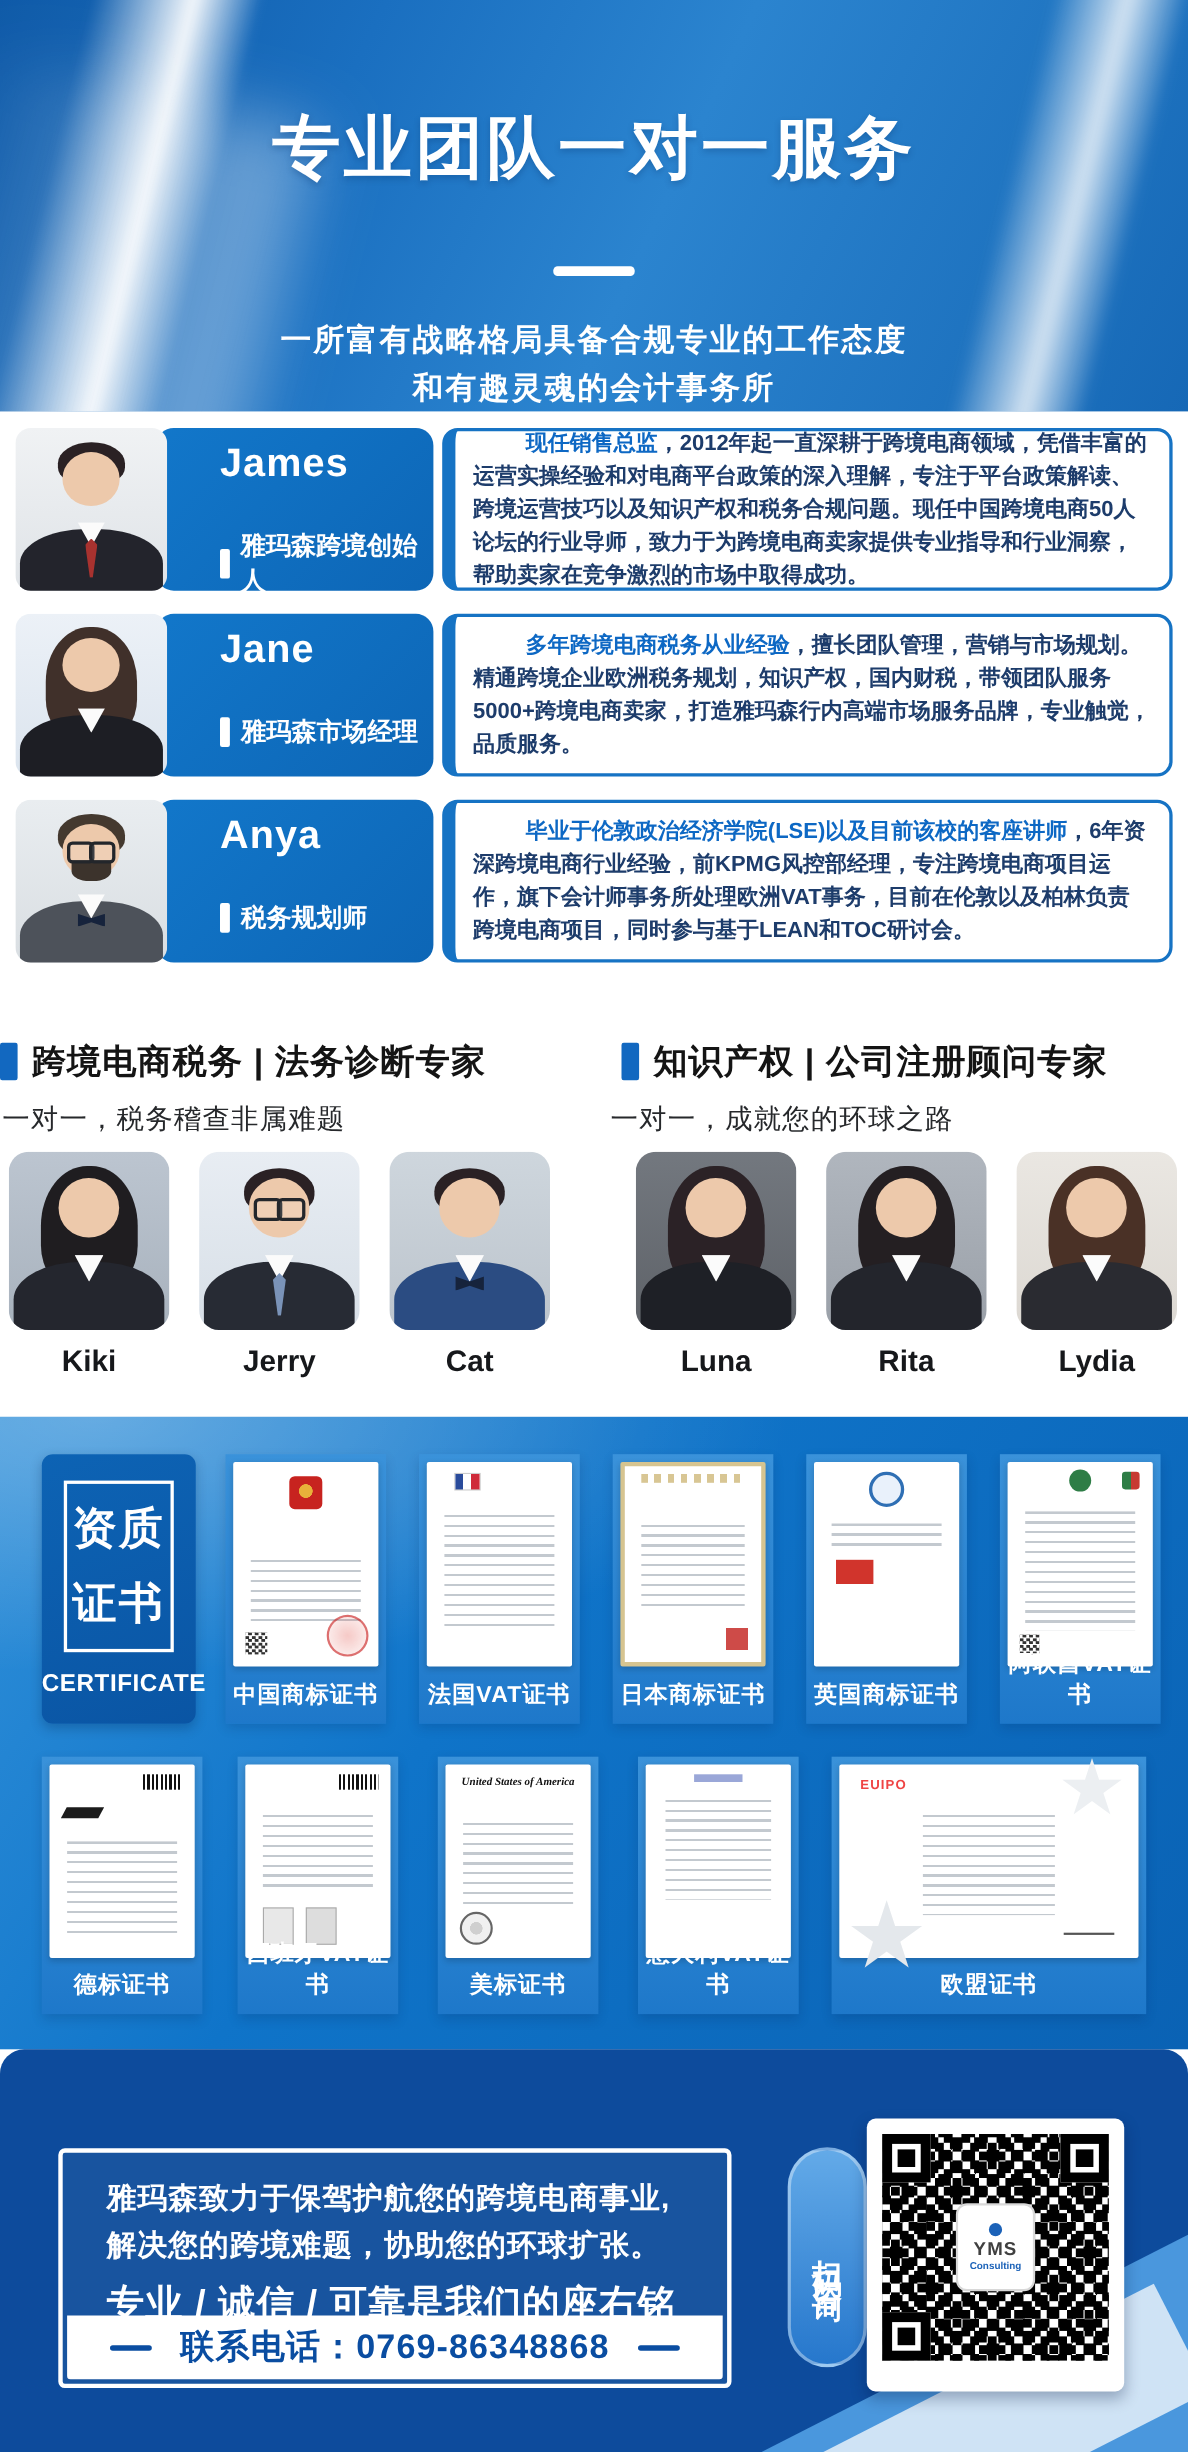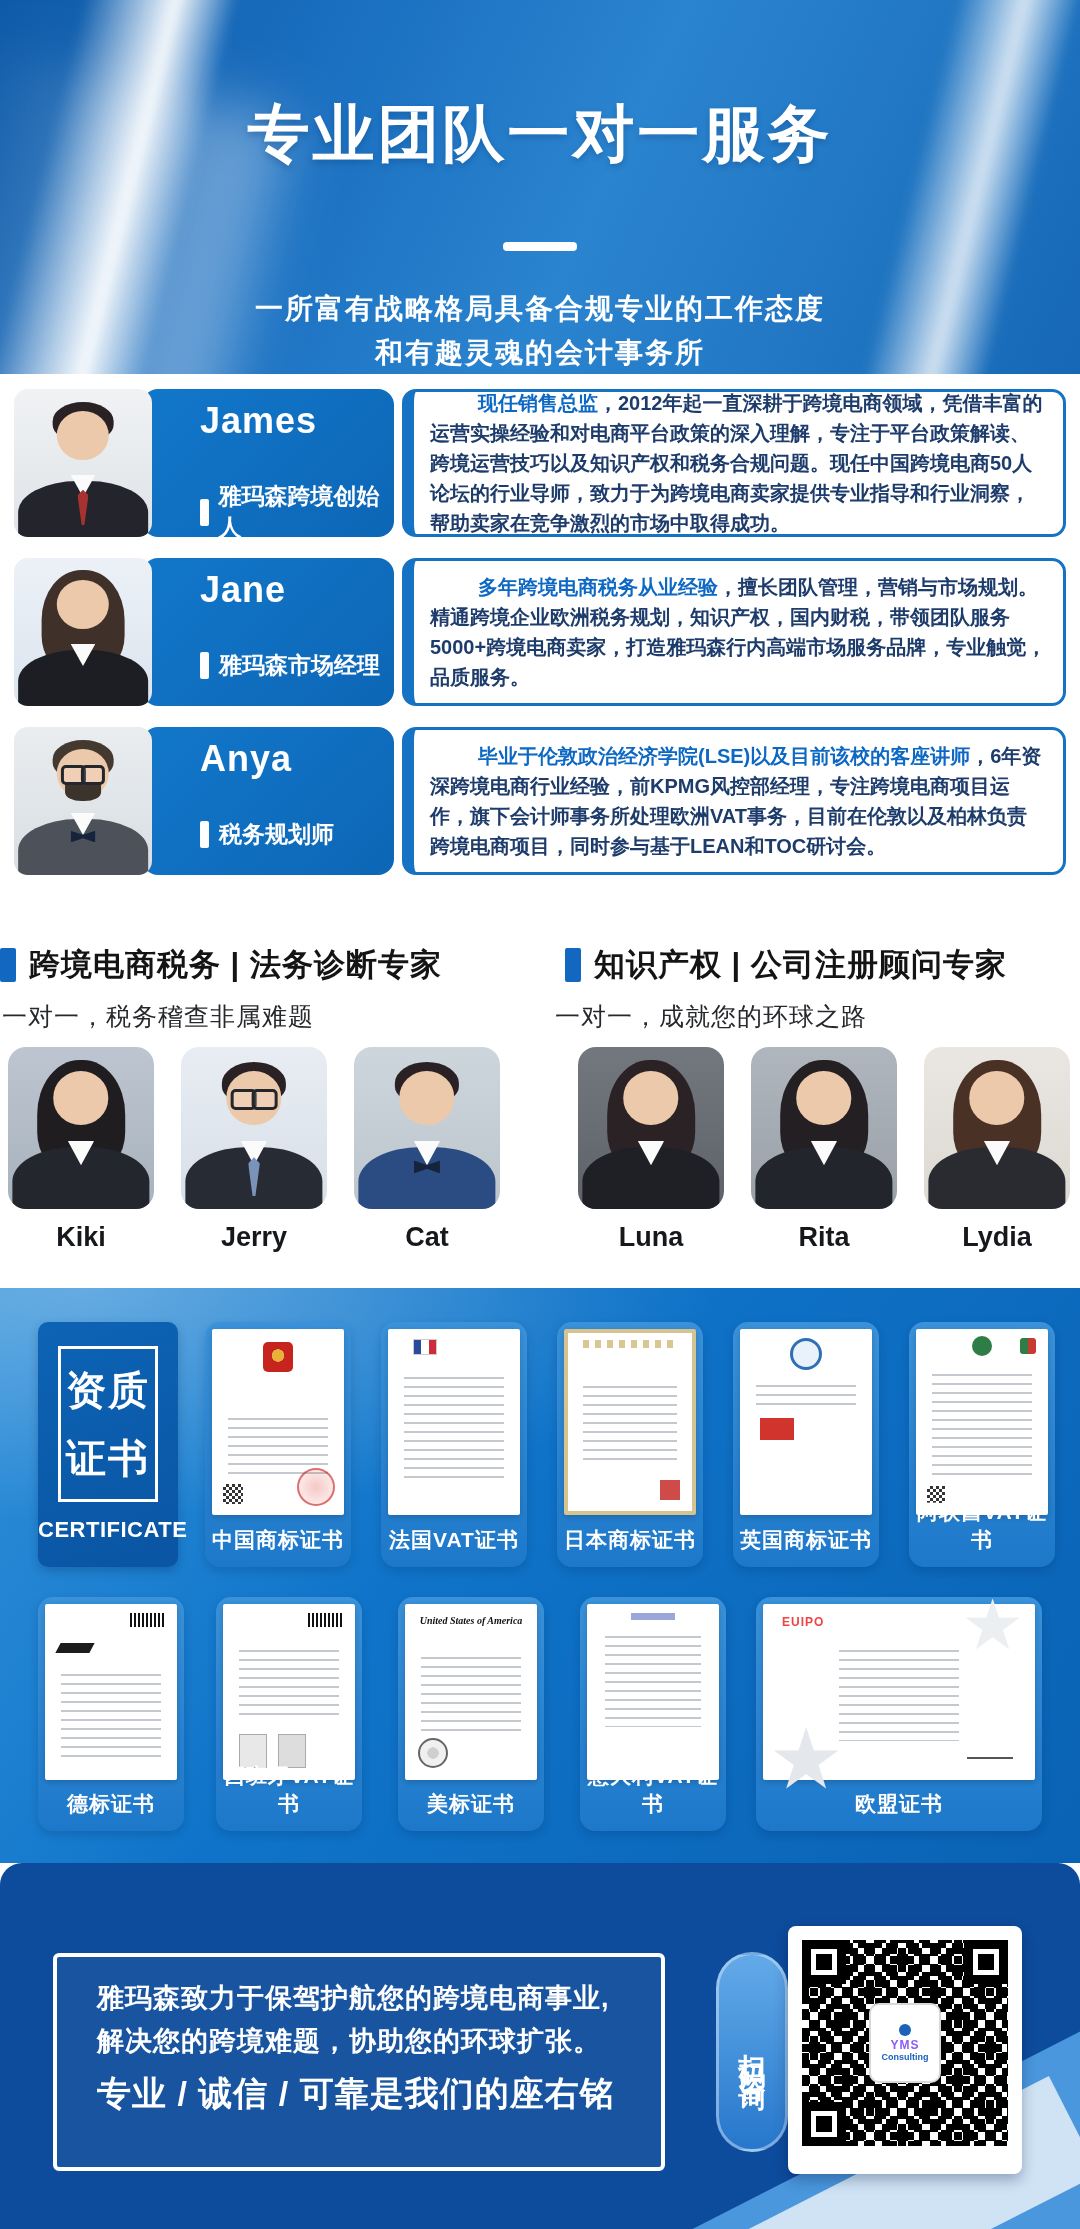--- a/index.html
+++ b/index.html
@@ -84,21 +84,21 @@
   
   .certsec{position:absolute;left:0;top:1288px;width:1080px;height:575px;
       background:radial-gradient(130% 90% at 8% 0%,rgba(255,255,255,.28),rgba(255,255,255,0) 45%),
                  linear-gradient(125deg,#2f8fd9 0%,#0f74c9 40%,#0a62b4 100%);}
   .badge{position:absolute;left:38px;top:34px;width:140px;height:245px;border-radius:10px;
       background:linear-gradient(160deg,#0d63b4,#0a55a4);box-shadow:0 4px 10px rgba(0,30,70,.25);}
   .bframe{position:absolute;left:20px;right:20px;top:24px;height:150px;border:3px solid #fff;
       display:flex;flex-direction:column;align-items:center;justify-content:center;color:#fff;
       font-size:40px;font-weight:800;line-height:56px;letter-spacing:2px;gap:12px;}
   .bcaption{position:absolute;left:0;right:0;bottom:24px;text-align:center;color:#fff;font-size:22px;font-weight:800;letter-spacing:.5px;}
-  .ccard{position:absolute;border-radius:15px;background:linear-gradient(180deg,#3a92da,#1e78ca);box-shadow:0 4px 10px rgba(0,30,70,.18);}
+  .ccard{position:absolute;border-radius:0;background:linear-gradient(180deg,#3a92da,#1e78ca);box-shadow:0 4px 10px rgba(0,30,70,.18);}
   .r1{top:34px;width:146px;height:245px;}
   .r2{top:309px;width:146px;height:234px;}
   .c1{left:205px;} .c2{left:381px;} .c3{left:557px;} .c4{left:733px;} .c5{left:909px;}
   .d1{left:38px;} .d2{left:216px;} .d3{left:398px;} .d4{left:580px;} .d5{left:756px;width:286px;}
   .paper{position:absolute;left:7px;right:7px;top:7px;background:#fff;border-radius:2px;box-shadow:0 2px 6px rgba(0,0,0,.18);}
   .r1 .paper{height:186px;} .r2 .paper{height:176px;}
   .paper::before{content:"";position:absolute;left:12%;right:12%;top:34%;height:46%;
       background:repeating-linear-gradient(to bottom,#c3c9cf 0 2px,transparent 2px 9px);}
   .clabel{position:absolute;left:0;right:0;bottom:13px;text-align:center;color:#fff;font-size:21px;font-weight:800;letter-spacing:1px;}
   .a{display:none;position:absolute;}
@@ -179,21 +179,21 @@
   .qrcard{position:absolute;left:788px;top:63px;width:234px;height:248px;background:#fff;border-radius:8px;
       box-shadow:0 6px 14px rgba(0,20,60,.3);}
   .qr{position:absolute;left:14px;top:14px;width:206px;height:206px;background:
       repeating-conic-gradient(#000 0% 25%,transparent 0% 50%) 0 0/16px 16px,
       repeating-conic-gradient(#000 0% 25%,transparent 0% 50%) 7px 3px/22px 22px,#fff;}
   .fq{position:absolute;width:44px;height:44px;border:9px solid #000;background:#fff;box-sizing:border-box;}
   .fq::after{content:"";position:absolute;left:5px;top:5px;width:16px;height:16px;background:#000;}
   .fq1{left:0;top:0;} .fq2{right:0;top:0;} .fq3{left:0;bottom:0;}
   .qrlogo{position:absolute;left:50%;top:50%;transform:translate(-50%,-50%);width:68px;height:76px;background:#fff;
       border:2px solid #d8d8d8;border-radius:10px;display:flex;flex-direction:column;align-items:center;justify-content:center;}
-  .qrlogo .l1{font-size:12px;font-weight:900;color:#8b5cf6;letter-spacing:1px;}
+  .qrlogo .l1{font-size:17px;font-weight:900;color:#404040;letter-spacing:1px;}
   .qrlogo .l2{font-size:9px;font-weight:700;color:#1b62b8;}
   .qrfig{width:12px;height:12px;border-radius:50%;background:#1b62b8;margin-bottom:2px;}
 </style>
 </head>
 <body>
 
 <div class="page">
 
   <div class="hero">
     <div class="streak s1"></div>
@@ -428,20 +428,25 @@
 
   <div class="footer">
     <div class="diag1"></div>
     <div class="diag2"></div>
 
     <div class="cbox">
       <div class="cbody">
         <div class="cline">雅玛森致力于保驾护航您的跨境电商事业,</div>
         <div class="cline">解决您的跨境难题，协助您的环球扩张。</div>
         <div class="motto">专业 / 诚信 / 可靠是我们的座右铭</div>
+      </div>
+      <div class="pstrip">
+        <div class="pdash"></div>
+        <div class="ptext"><span>联系电话：</span><span>0769-86348868</span></div>
+        <div class="pdash"></div>
       </div>
     </div>
 
     <div class="qrpill">
       <span>扫码咨询</span>
     </div>
 
     <div class="qrcard">
       <div class="qr">
         <div class="fq fq1"></div>

